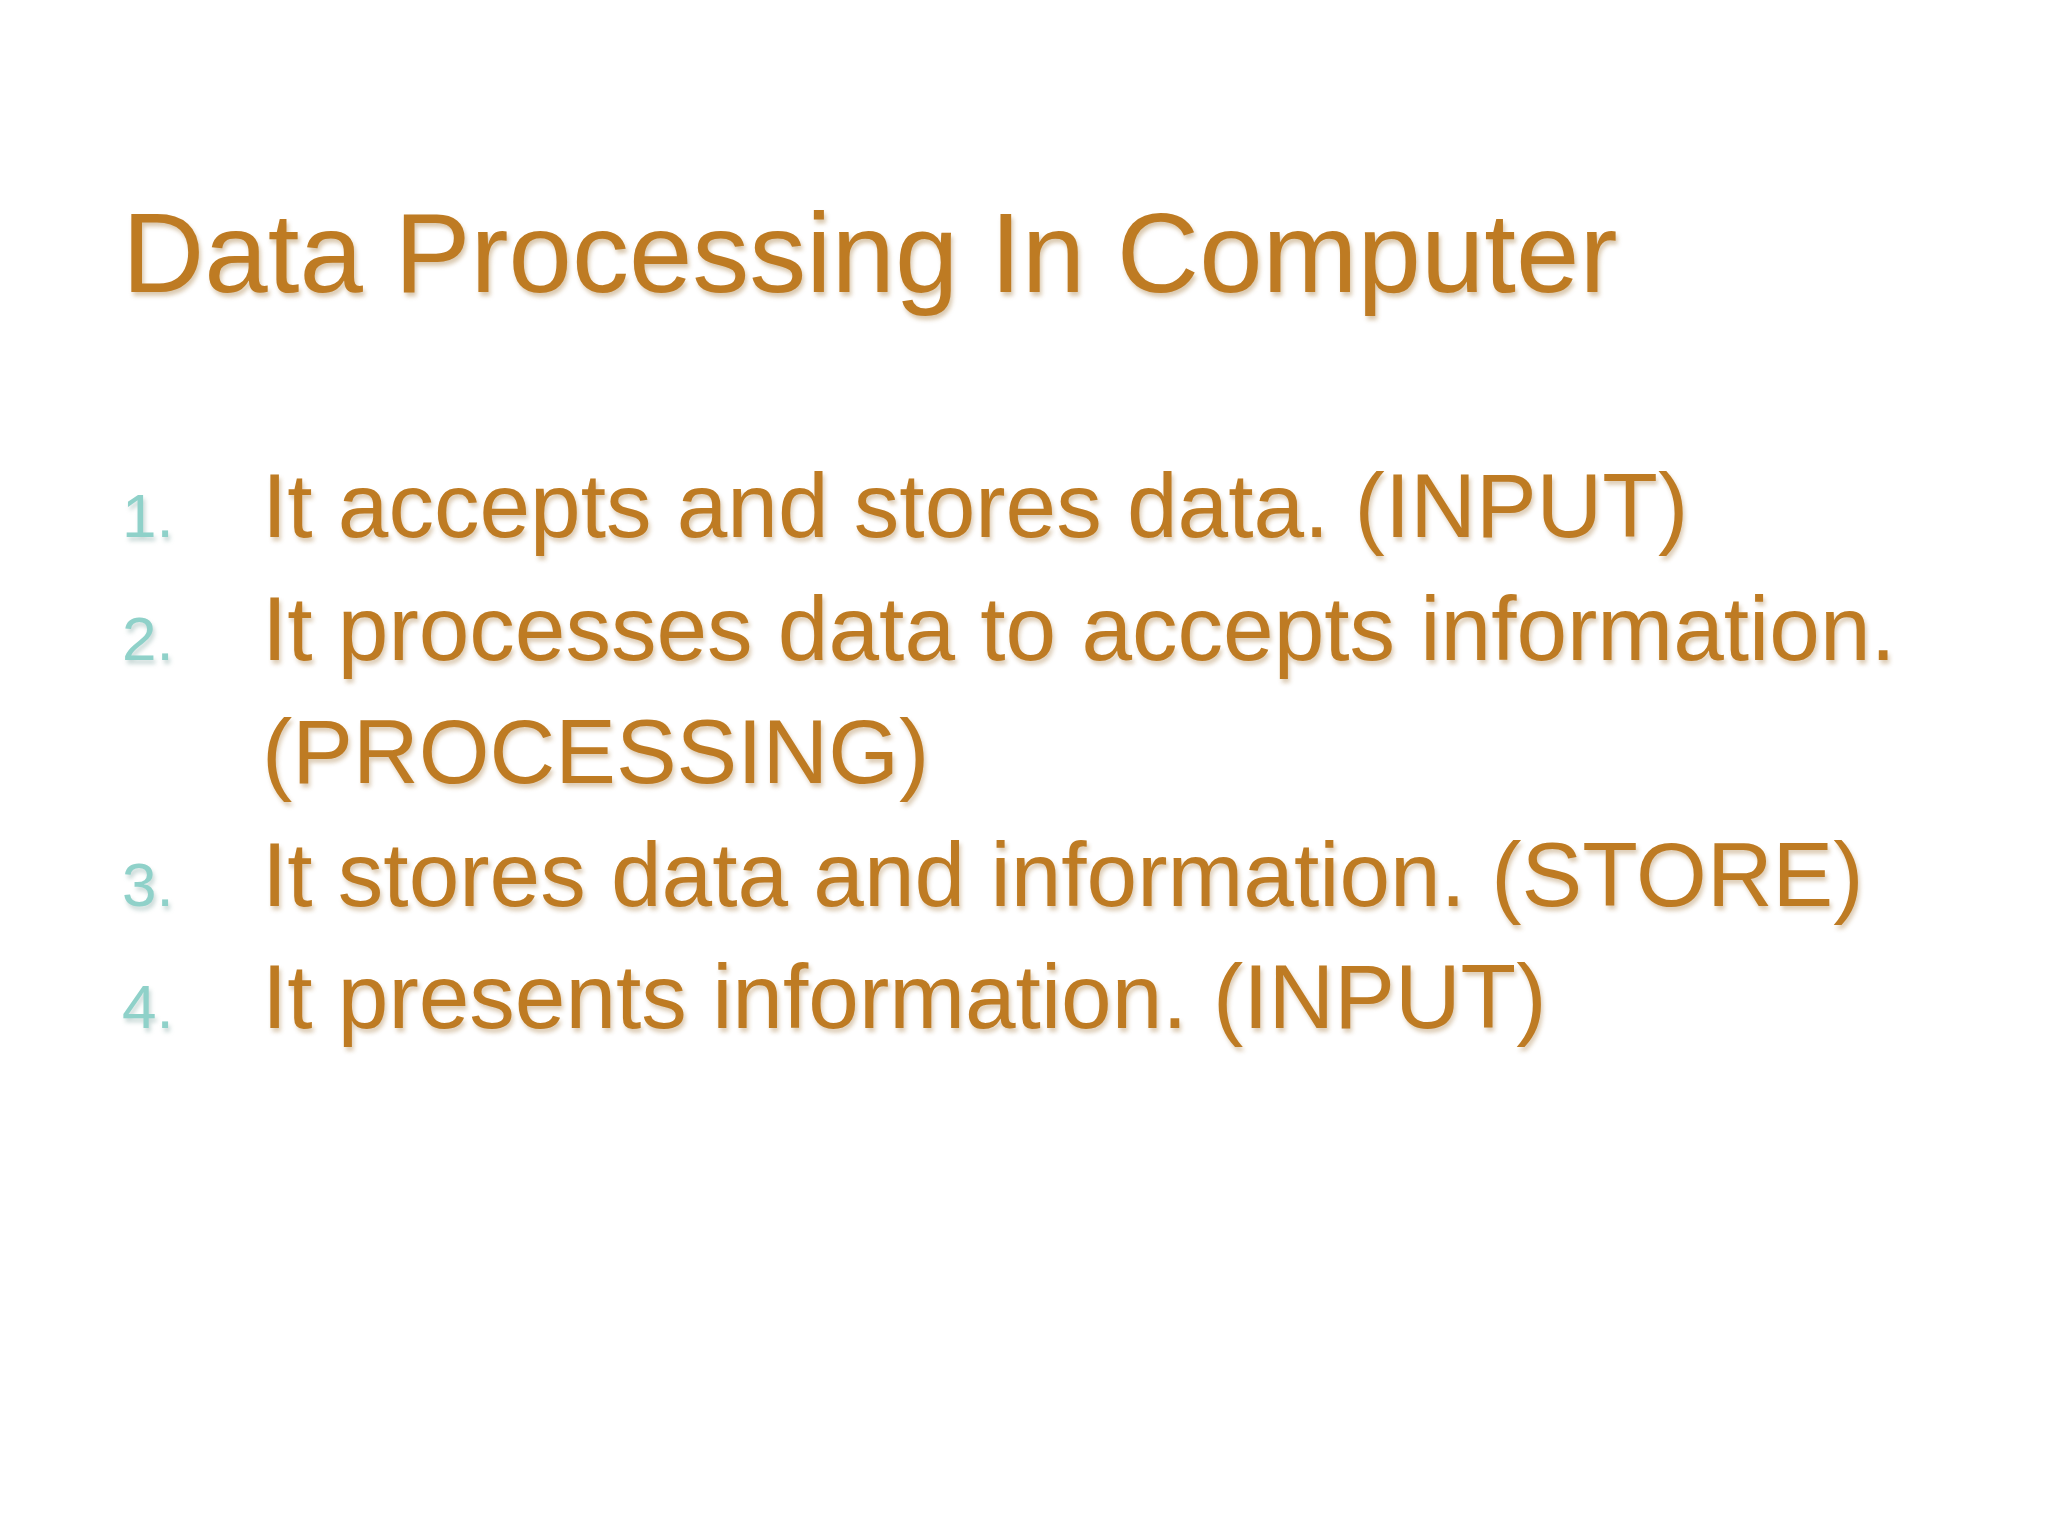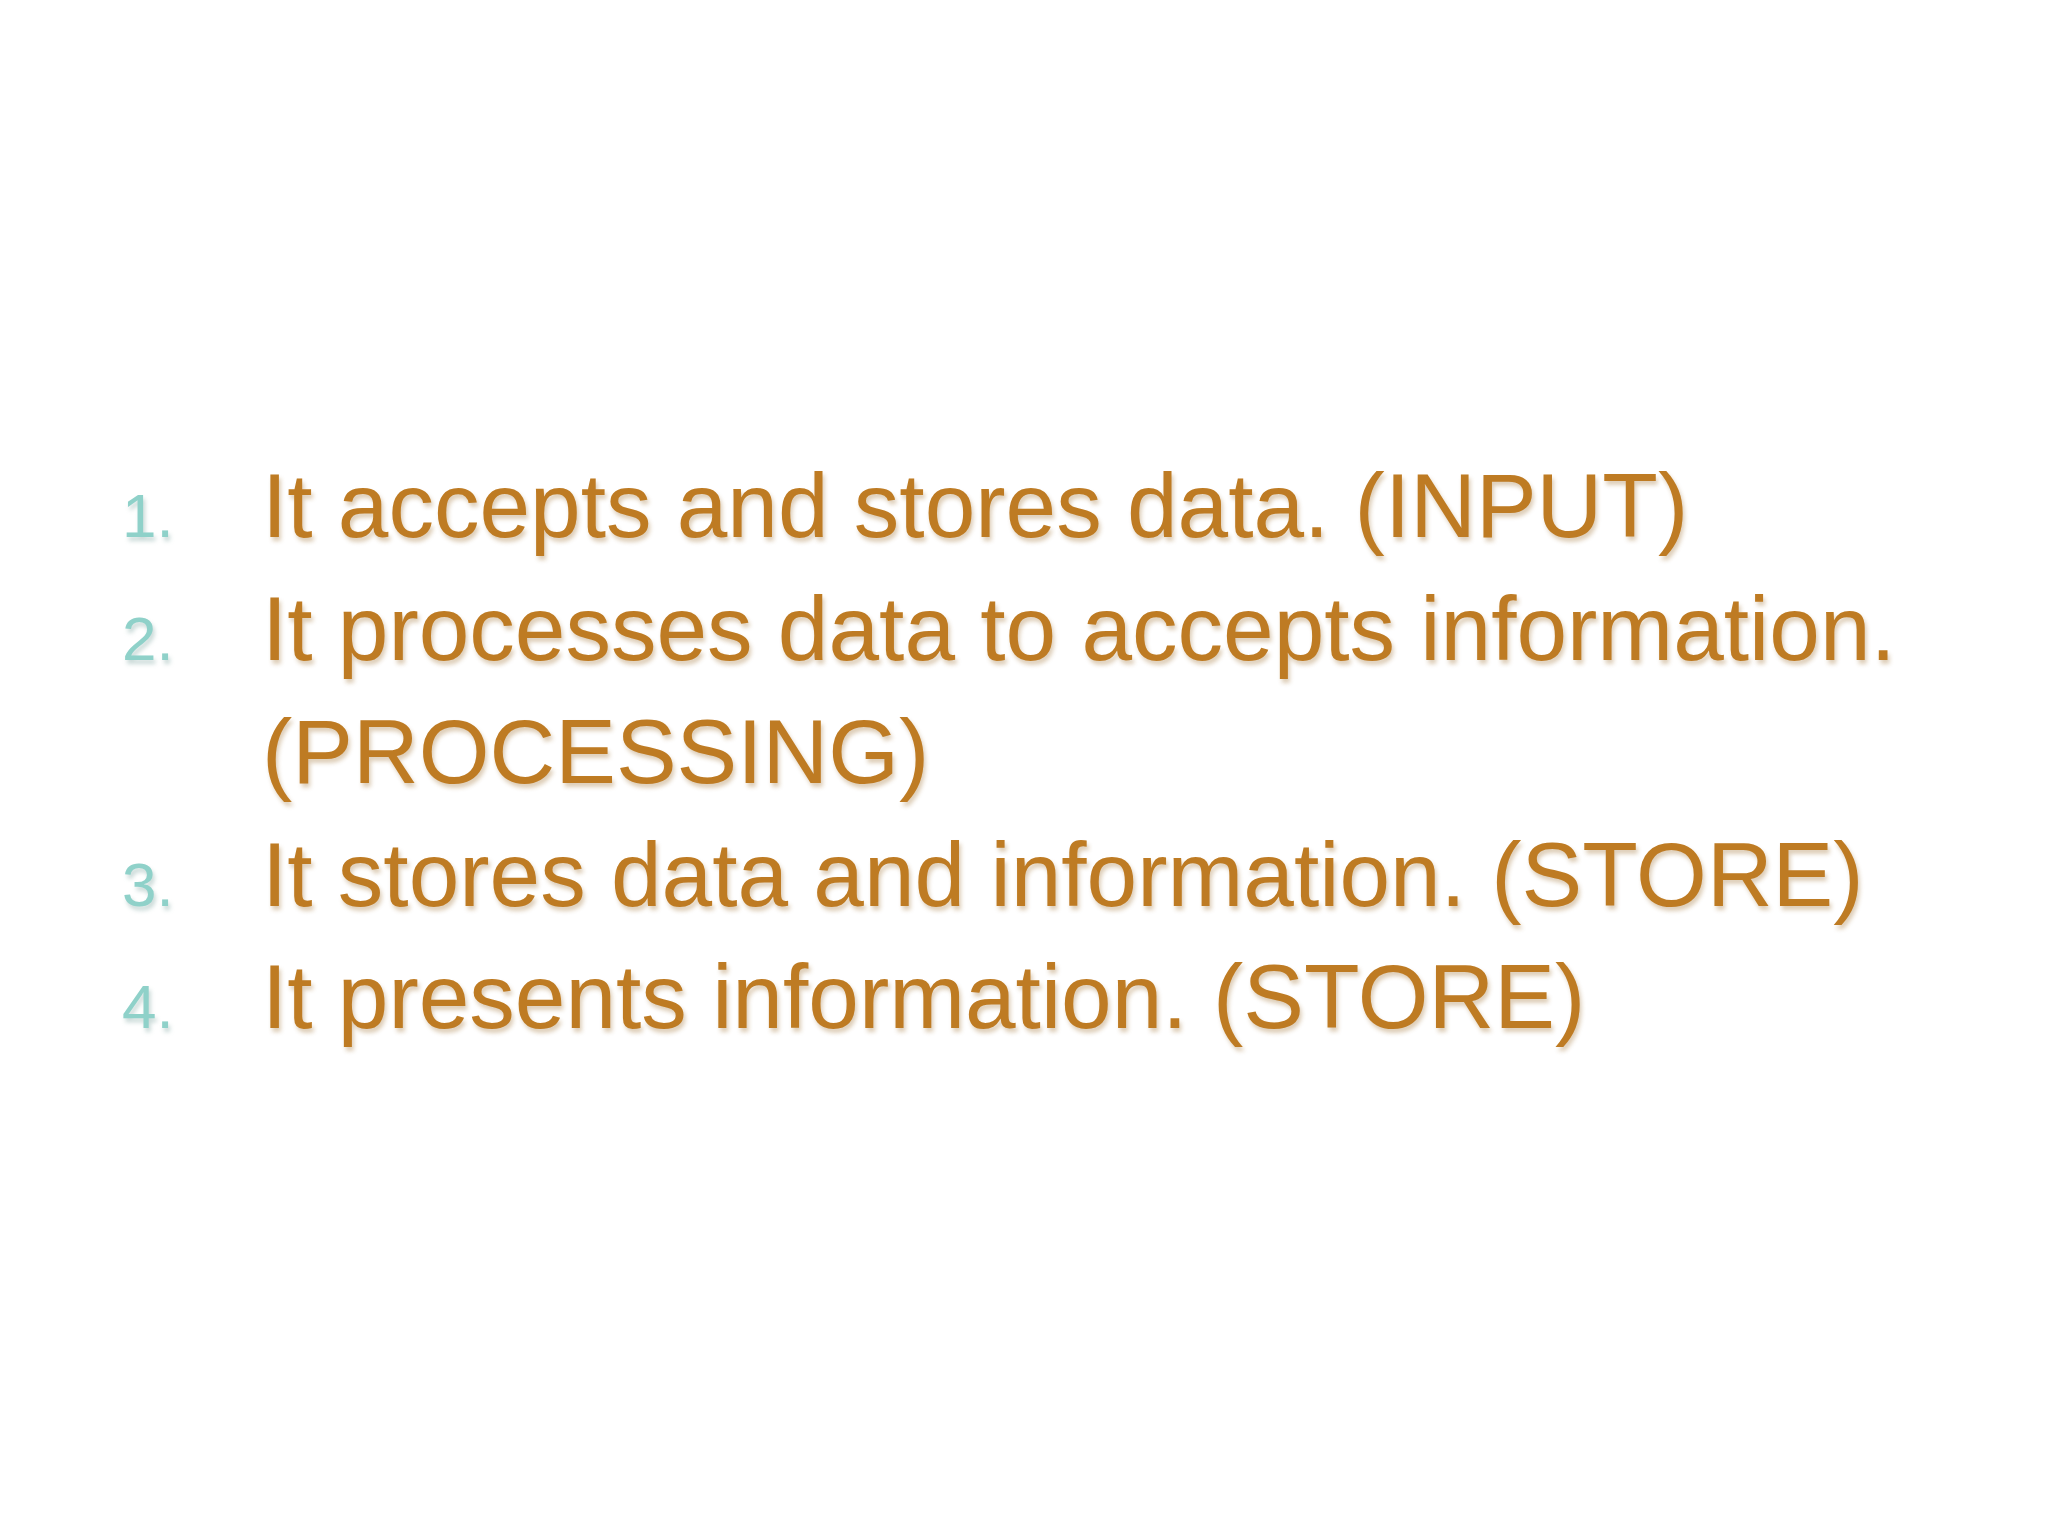--- a/index.html
+++ b/index.html
@@ -54,33 +54,34 @@
     line-height: 1.35;
     color: var(--body, #be7b23);
     text-shadow: 2px 4px 4px rgba(150, 100, 30, 0.32);
     white-space: pre-line;
   }
 </style>
 </head>
 <body>
 
 <div class="slide">
+  <h1 class="title">Data Processing In Computer</h1>
 
   <ol class="list">
     <li class="item">
       <span class="num">1.</span>
       <span class="text">It accepts and stores data. (INPUT)</span>
     </li>
     <li class="item">
       <span class="num">2.</span>
       <span class="text">It processes data to accepts information.
 (PROCESSING)</span>
     </li>
     <li class="item">
       <span class="num">3.</span>
       <span class="text">It stores data and information. (STORE)</span>
     </li>
     <li class="item">
       <span class="num">4.</span>
-      <span class="text">It presents information. (STORE)</span>
+      <span class="text">It presents information. (INPUT)</span>
     </li>
   </ol>
 </div>
 
 </body></html>

